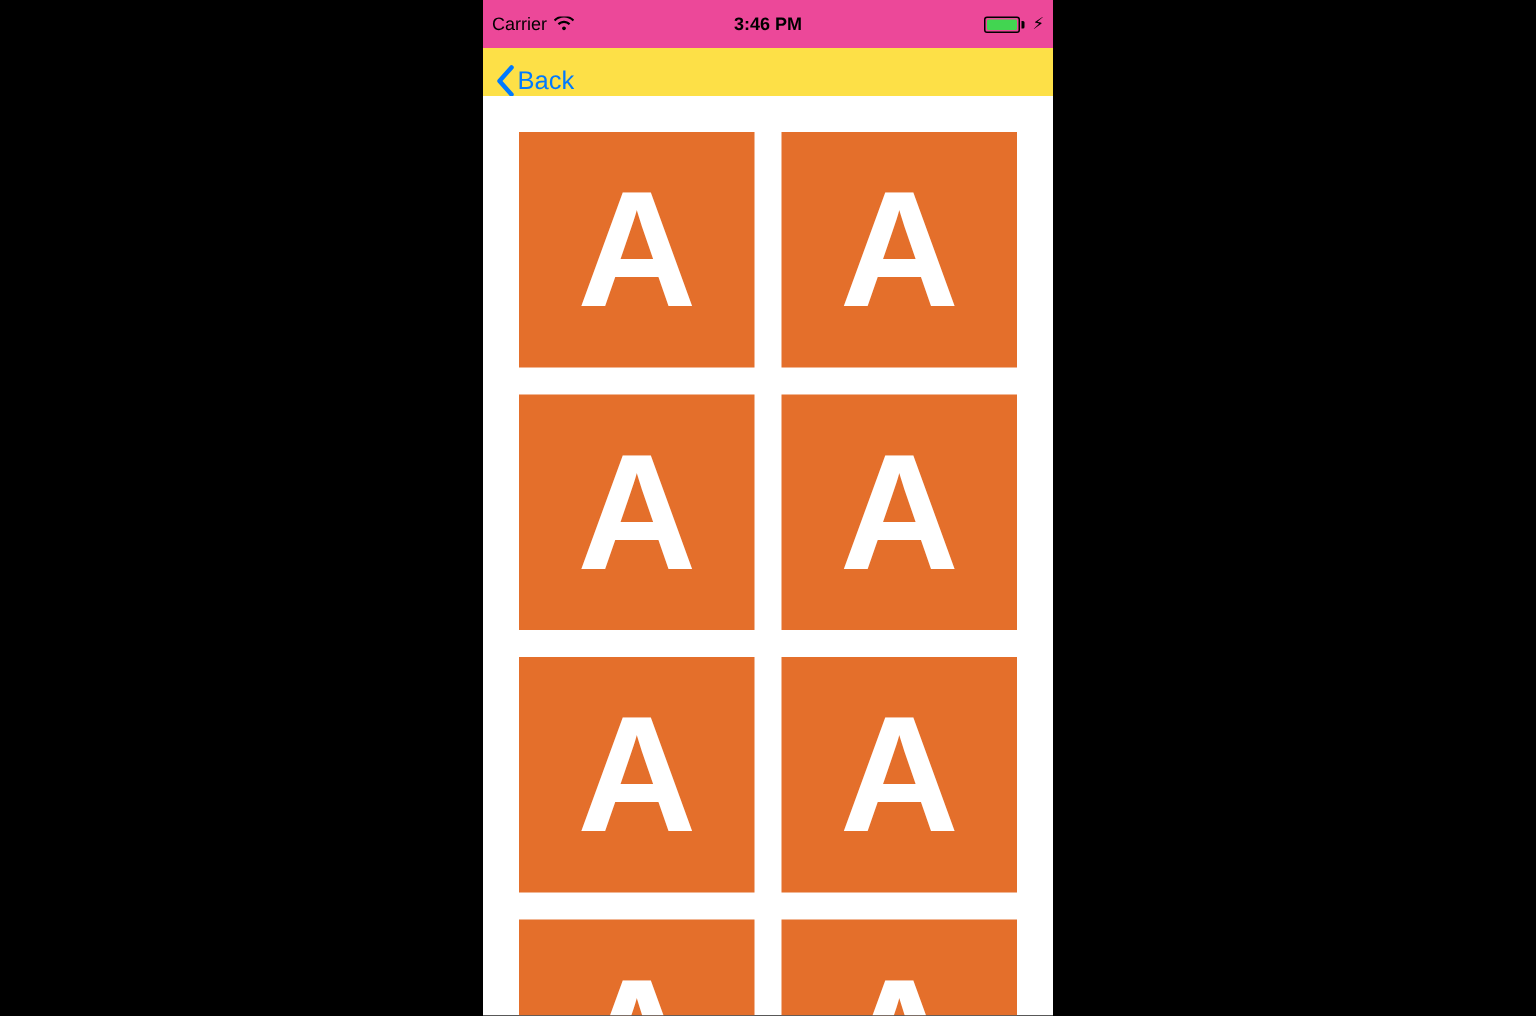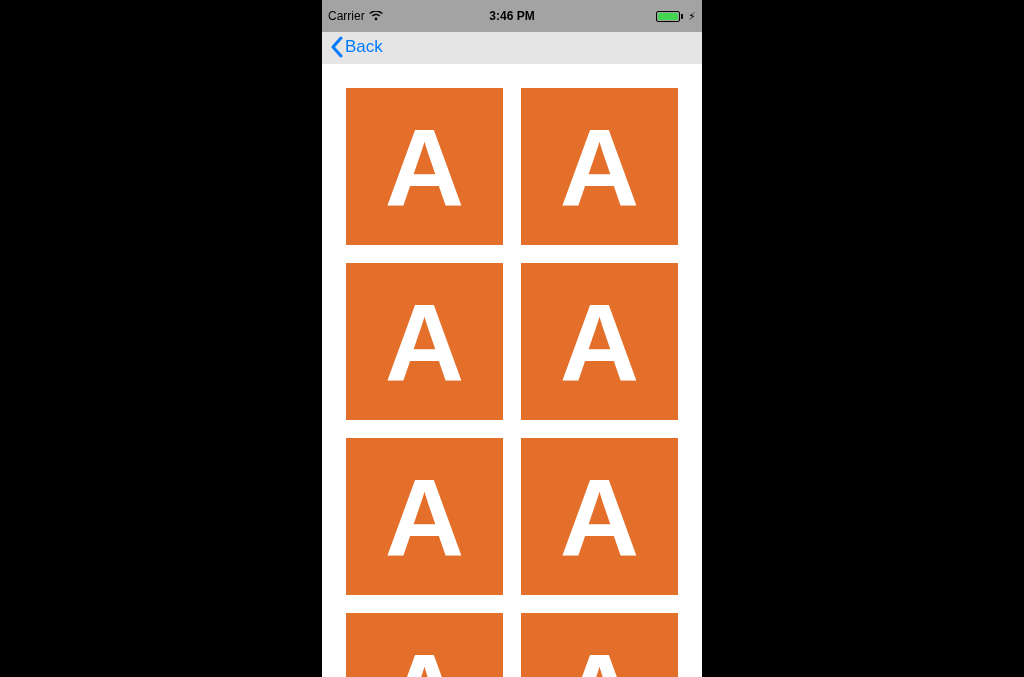--- a/index.html
+++ b/index.html
@@ -22,21 +22,21 @@
     height: 677px;
     background: #fff;
     position: relative;
     overflow: hidden;
   }
 
   
   .status-bar {
     height: 20px;
     width: 100%;
-    background: #a3a3a3;
+    background: #ec4899;
     display: flex;
     align-items: center;
     justify-content: space-between;
     padding: 16px 6px;
     font-size: 12px;
     color: #000;
     position: relative;
   }
   .status-left {
     display: flex;
@@ -84,24 +84,24 @@
   }
   .bolt {
     font-size: 11px;
     line-height: 1;
     margin-left: 2px;
   }
 
   
   .nav-bar {
     height: 44px;
-    background: #e5e5e5;
+    background: #fde047;
     border-bottom: 1px solid #c8c7cc;
     display: flex;
-    align-items: flex-start;
+    align-items: center;
     padding: 0 4px;
   }
   .back-btn {
     display: flex;
     align-items: center;
     color: #007aff;
     font-size: 17px;
     gap: 2px;
     cursor: pointer;
     padding: 4px 4px;

